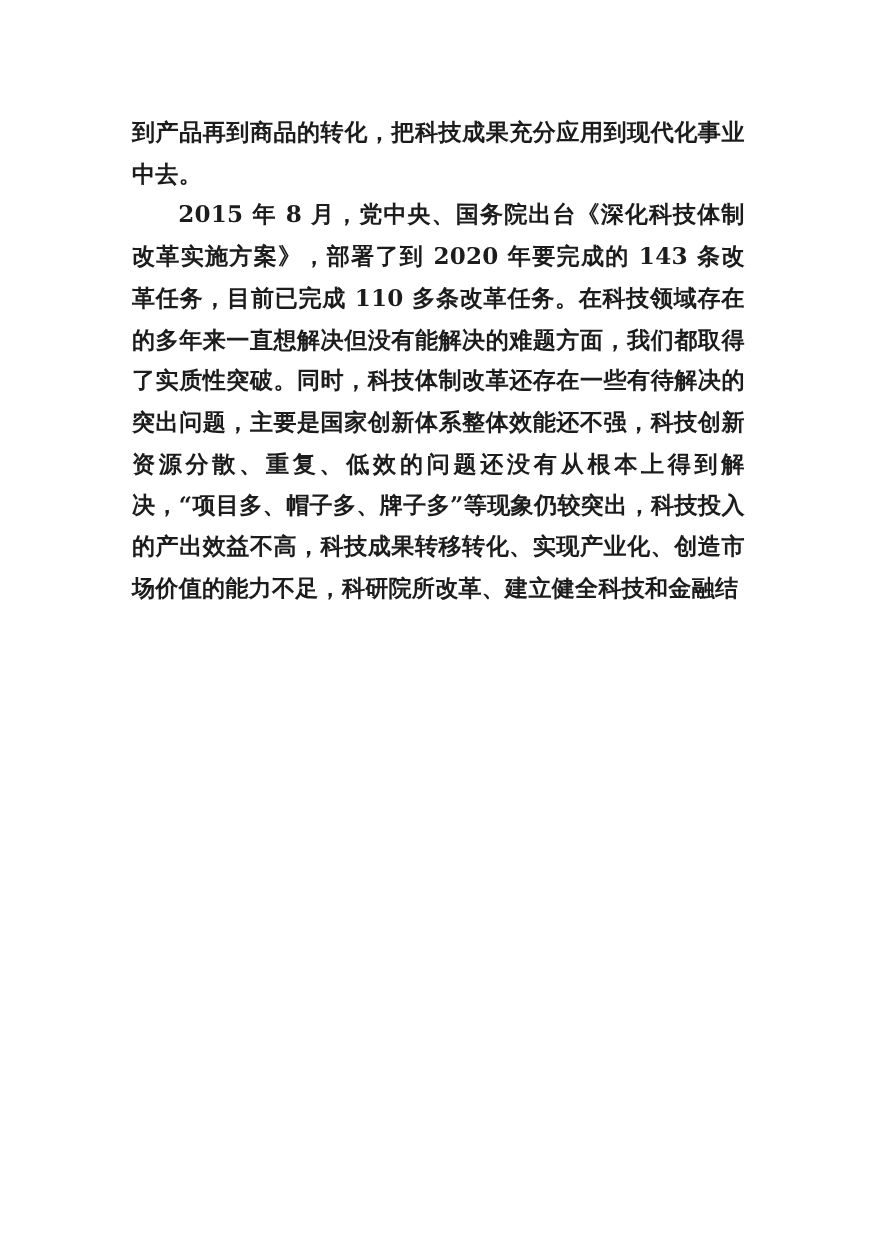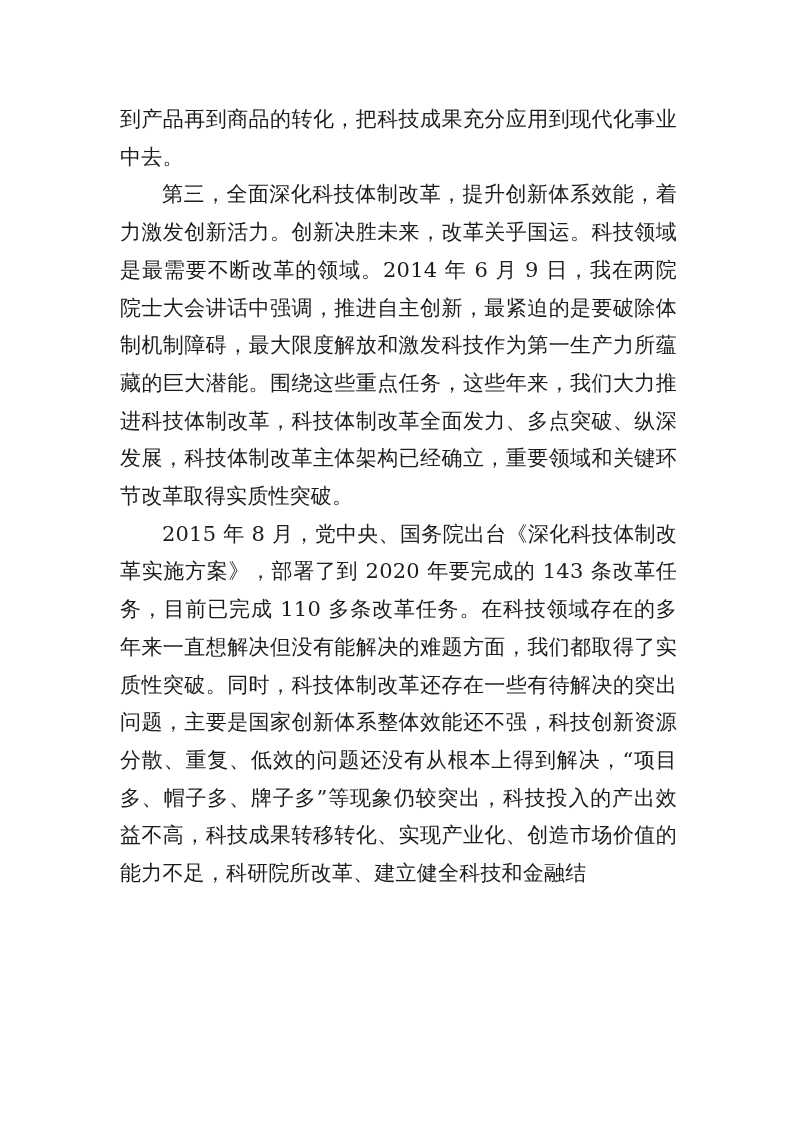--- a/index.html
+++ b/index.html
@@ -20,31 +20,31 @@
     left: 120px;
     top: 101px;
     width: 557px;
     font-family: "DejaVu Serif", "Liberation Serif", serif;
     font-size: 21px;
     line-height: 37.7px;
     color: #1c1c1c;
     text-align: justify;
     text-justify: inter-ideograph;
     letter-spacing: 0.2px;
+    font-weight: bold;
   }
   .text-block p {
     margin: 0;
     padding: 0;
   }
   .text-block p.indent {
     text-indent: 2em;
   }
 </style>
 </head>
 <body>
 
 <div class="page">
   <div class="text-block">
     <p class="no-indent">到产品再到商品的转化，把科技成果充分应用到现代化事业中去。</p>
-    <p class="indent">第三，全面深化科技体制改革，提升创新体系效能，着力激发创新活力。创新决胜未来，改革关乎国运。科技领域是最需要不断改革的领域。2014 年 6 月 9 日，我在两院院士大会讲话中强调，推进自主创新，最紧迫的是要破除体制机制障碍，最大限度解放和激发科技作为第一生产力所蕴藏的巨大潜能。围绕这些重点任务，这些年来，我们大力推进科技体制改革，科技体制改革全面发力、多点突破、纵深发展，科技体制改革主体架构已经确立，重要领域和关键环节改革取得实质性突破。</p>
     <p class="indent">2015 年 8 月，党中央、国务院出台《深化科技体制改革实施方案》，部署了到 2020 年要完成的 143 条改革任务，目前已完成 110 多条改革任务。在科技领域存在的多年来一直想解决但没有能解决的难题方面，我们都取得了实质性突破。同时，科技体制改革还存在一些有待解决的突出问题，主要是国家创新体系整体效能还不强，科技创新资源分散、重复、低效的问题还没有从根本上得到解决，“项目多、帽子多、牌子多”等现象仍较突出，科技投入的产出效益不高，科技成果转移转化、实现产业化、创造市场价值的能力不足，科研院所改革、建立健全科技和金融结</p>
   </div>
 </div>
 
 </body></html>

